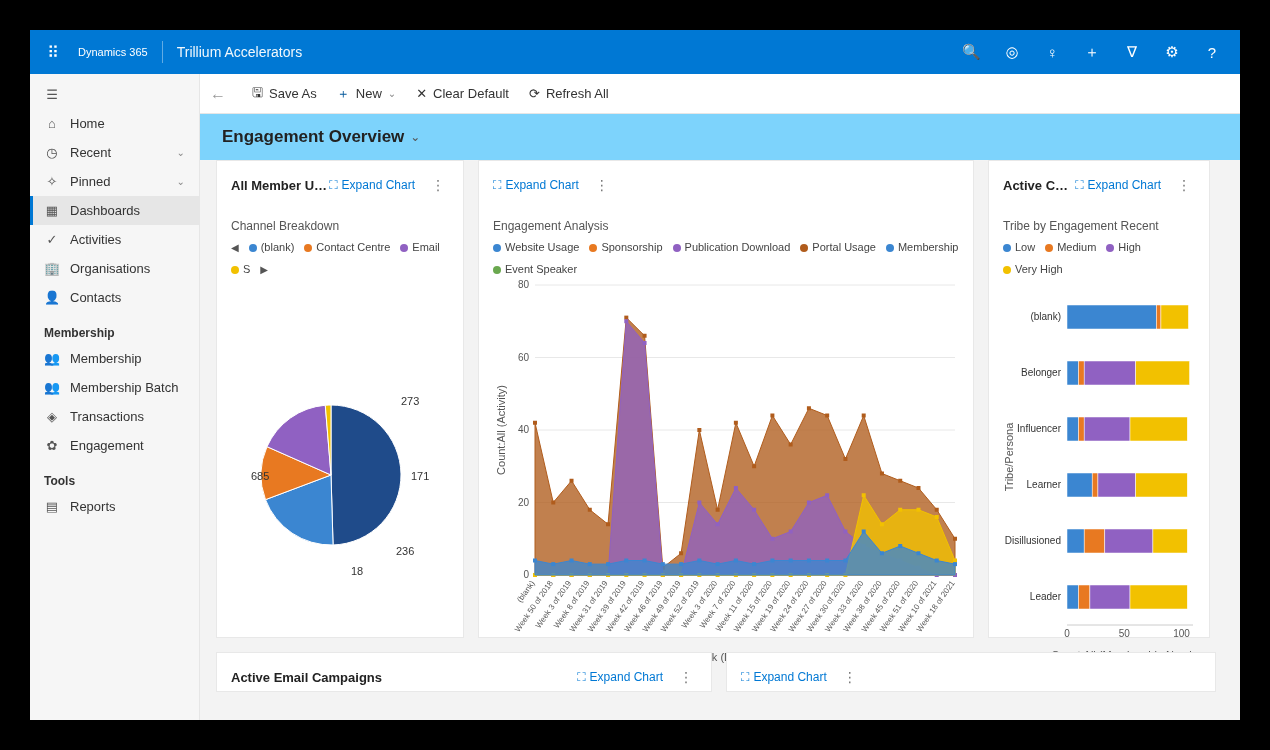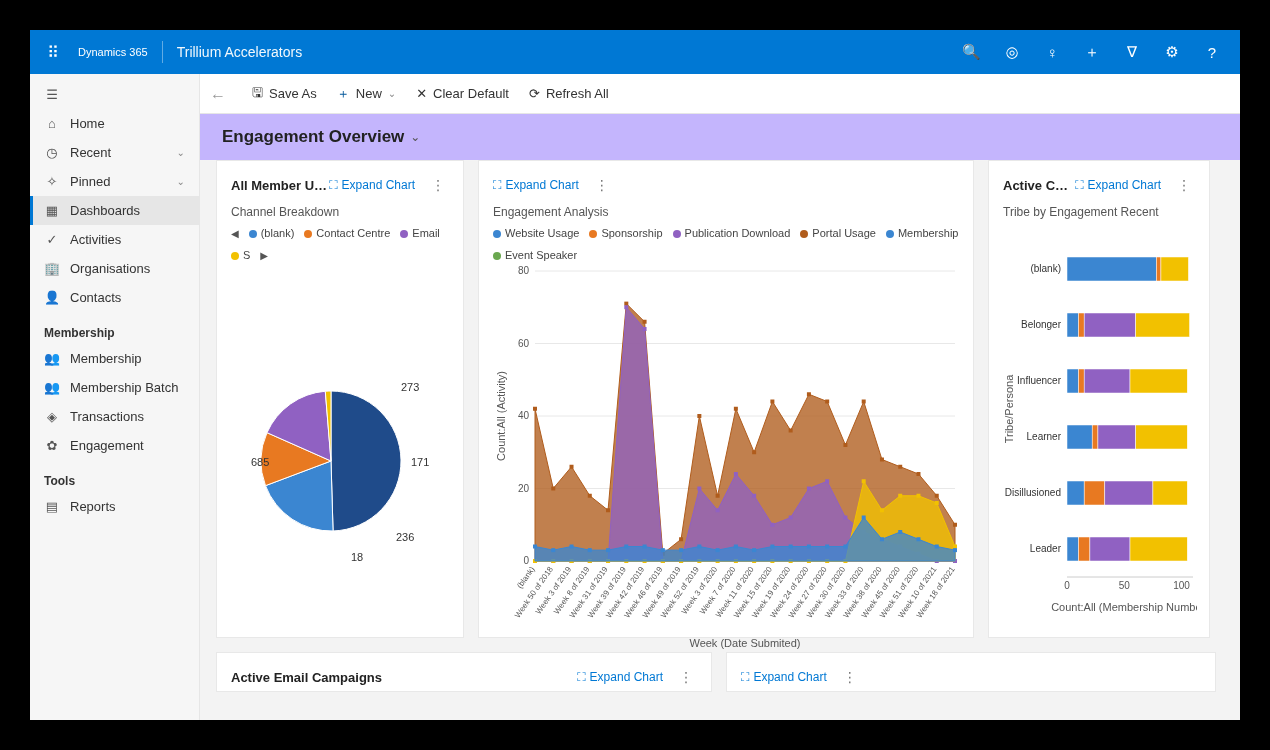--- a/index.html
+++ b/index.html
@@ -18,29 +18,29 @@
 .sb-row{display:flex;align-items:center;height:29px;padding:0 14px;gap:10px;cursor:pointer}
 .sb-row.active{background:#e6e6e6;border-left:3px solid #0078d4;padding-left:11px;font-weight:400}
 .sb-ico{width:16px;text-align:center;color:#555;font-size:13px}
 .sb-sect{padding:14px 14px 4px;font-size:12px;font-weight:600;color:#333}
 .sb-chev{margin-left:auto;color:#888;font-size:10px}
 .main{flex:1;background:#f3f3f3;overflow:auto}
 .cmdbar{height:40px;background:#fff;border-bottom:1px solid #e6e6e6;display:flex;align-items:center;padding:0 10px;font-size:13px;color:#333;gap:20px}
 .cmdbtn{display:flex;align-items:center;gap:6px;cursor:pointer}
 .cmdbtn .ic{font-size:13px}
 .back-arrow{color:#999;font-size:16px;margin-right:6px}
-.titlebar{height:46px;display:flex;align-items:center;padding:0 22px;background:#c4b5fd}
+.titlebar{height:46px;display:flex;align-items:center;padding:0 22px;background:#7dd3fc}
 .titletxt{font-size:17px;font-weight:600;color:#222}
 .grid{padding:0 16px 16px;display:flex;flex-wrap:wrap;gap:14px}
 .card{background:#fff;border:1px solid #e8e8e8;padding:10px 14px 14px;position:relative}
 .card-hdr{display:flex;align-items:center;height:28px}
 .card-title{font-size:13px;font-weight:600;color:#222;flex:1;white-space:nowrap;overflow:hidden;text-overflow:ellipsis}
 .expand{color:#0078d4;font-size:12px;display:flex;align-items:center;gap:4px;cursor:pointer;margin-right:12px}
 .more{color:#777;font-size:14px;cursor:pointer;padding:0 4px}
-.card-sub{font-size:12px;color:#555;margin:6px 0 8px}
+.card-sub{font-size:12px;color:#555;margin:20px 0 8px}
 .legend{font-size:11px;color:#444;display:flex;flex-wrap:wrap;gap:10px;align-items:center}
 .legend .sw{width:8px;height:8px;border-radius:50%;display:inline-block;margin-right:4px;vertical-align:middle}
 .legend .arrow{color:#555;font-size:10px;cursor:pointer}
 .c1{width:248px;height:478px}
 .c2{width:496px;height:478px}
 .c3{width:222px;height:478px}
 .c4{width:496px;height:40px}
 .c5{width:490px;height:40px}
 svg{display:block}
 .axis-lbl{font-size:11px;fill:#555}
@@ -355,20 +355,26 @@
         <div class="card c3">
           <div class="card-hdr">
             <div class="card-title">Active Contacts</div>
             <div class="expand">
                 <span>⛶</span>
                 <span>Expand Chart</span>
               </div>
             <div class="more">⋮</div>
           </div>
           <div class="card-sub">Tribe by Engagement Recent</div>
+          <div class="legend" id="bars-legend">
+              <span><span class="sw" style="background:#3b86d1"></span>Low</span>
+              <span><span class="sw" style="background:#e87921"></span>Medium</span>
+              <span><span class="sw" style="background:#9061c2"></span>High</span>
+              <span><span class="sw" style="background:#f2c100"></span>Very High</span>
+            </div>
           <svg id="bars-svg" width="194" height="390">
               <rect x="64" y="30" width="89.34545454545454" height="24" fill="#3b86d1" stroke="#fff" stroke-width="0.5"></rect>
               <rect x="153.34545454545454" y="30" width="4.581818181818193" height="24" fill="#e87921" stroke="#fff" stroke-width="0.5"></rect>
               <rect x="157.92727272727274" y="30" width="0" height="24" fill="#9061c2" stroke="#fff" stroke-width="0.5"></rect>
               <rect x="157.92727272727274" y="30" width="27.4909090909091" height="24" fill="#f2c100" stroke="#fff" stroke-width="0.5"></rect>
               <text class="barlbl" x="58" y="45">(blank)</text>
               <rect x="64" y="86" width="11.454545454545453" height="24" fill="#3b86d1" stroke="#fff" stroke-width="0.5"></rect>
               <rect x="75.45454545454545" y="86" width="5.727272727272734" height="24" fill="#e87921" stroke="#fff" stroke-width="0.5"></rect>
               <rect x="81.18181818181819" y="86" width="51.54545454545453" height="24" fill="#9061c2" stroke="#fff" stroke-width="0.5"></rect>
               <rect x="132.72727272727272" y="86" width="53.83636363636364" height="24" fill="#f2c100" stroke="#fff" stroke-width="0.5"></rect>

